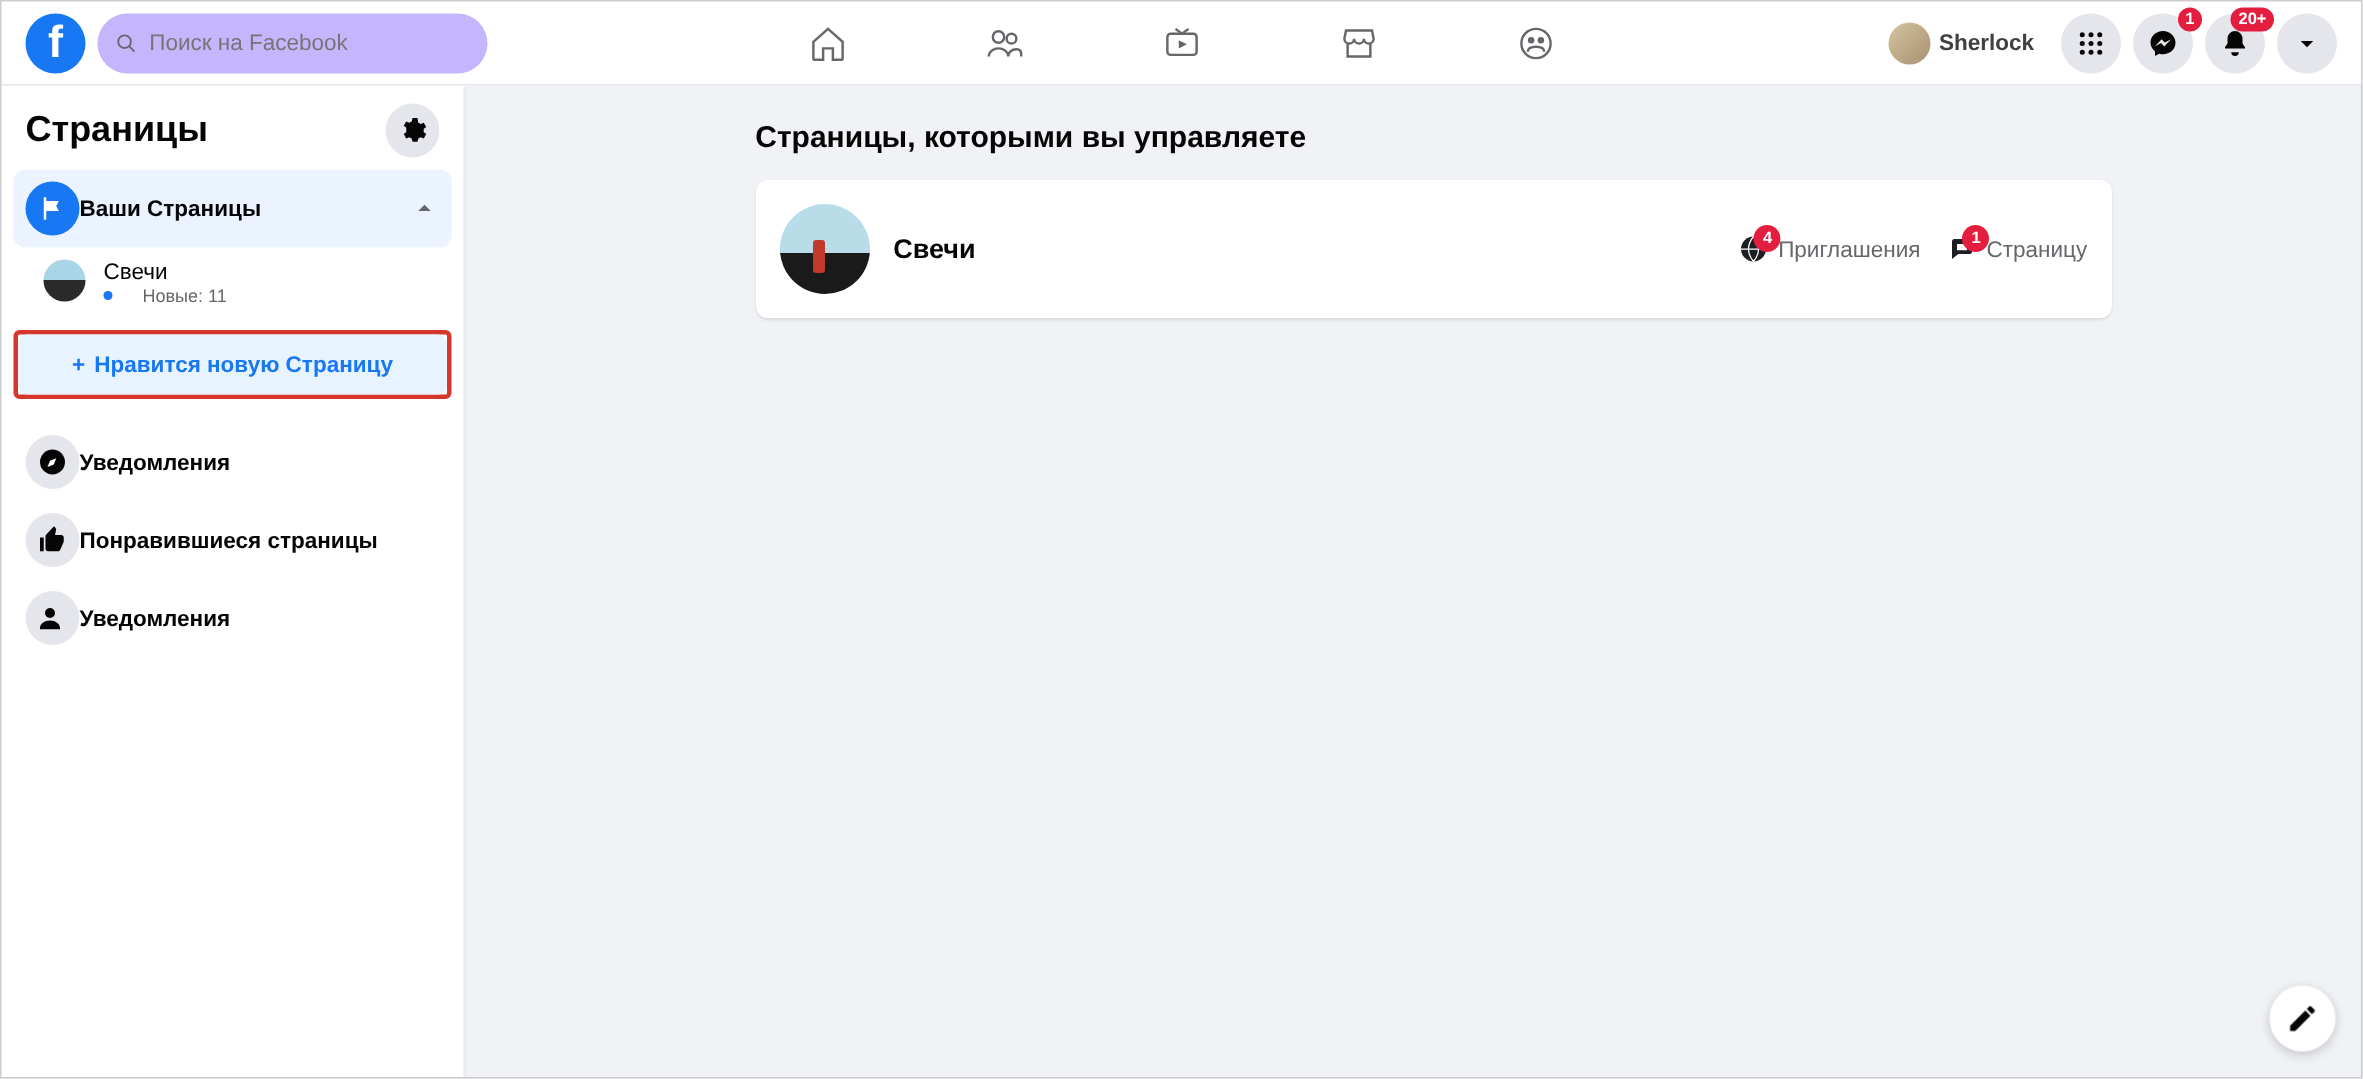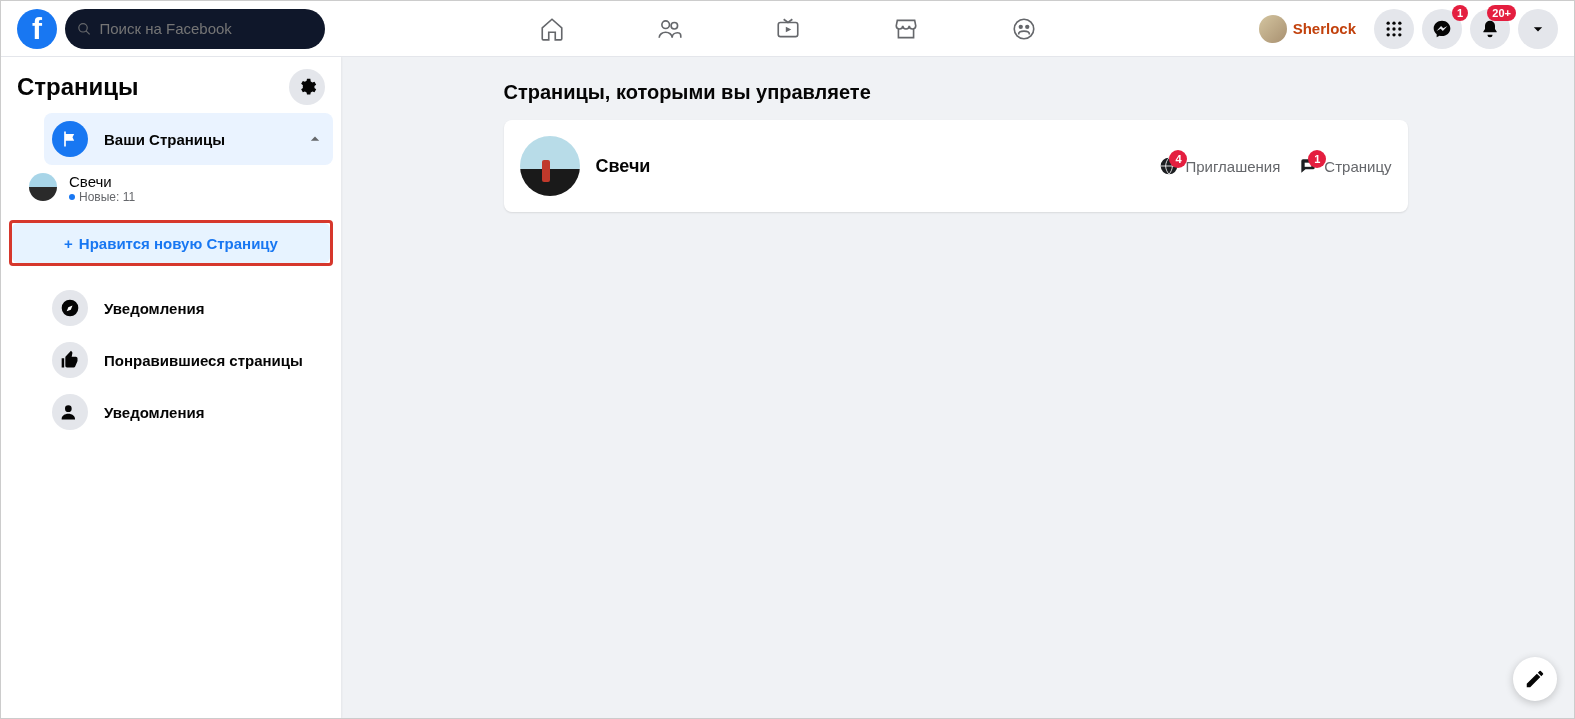--- a/index.html
+++ b/index.html
@@ -2,61 +2,61 @@
 <html><head>
 <meta charset="utf-8">
 <style>
 * { margin: 0; padding: 0; box-sizing: border-box; font-family: Helvetica, Arial, sans-serif; }
 body { background: #f0f2f5; height: 719px; width: 1575px; overflow: hidden; border: 1px solid #ccc; }
 
 
 .header { height: 56px; background: #fff; border-bottom: 1px solid #e4e6eb; display: flex; align-items: center; padding: 0 16px; position: relative; }
 .header-left { display: flex; align-items: center; gap: 8px; flex: 0 0 auto; }
 .fb-logo { width: 40px; height: 40px; background: #1877f2; border-radius: 50%; display: flex; align-items: center; justify-content: center; color: #fff; font-size: 30px; font-weight: 900; }
-.search { display: flex; align-items: center; background: #0f172a; border-radius: 50px; padding: 0 12px; height: 40px; width: 260px; gap: 8px; }
+.search { display: flex; align-items: center; background: #c4b5fd; border-radius: 50px; padding: 0 12px; height: 40px; width: 260px; gap: 8px; }
 .search input { border: none; background: transparent; outline: none; font-size: 15px; width: 100%; color: #65676b; }
 .search svg { width: 16px; height: 16px; fill: #65676b; }
 
 .header-center { position: absolute; left: 50%; transform: translateX(-50%); display: flex; gap: 8px; }
 .nav-icon { width: 110px; height: 48px; display: flex; align-items: center; justify-content: center; border-radius: 8px; cursor: pointer; }
 .nav-icon svg { width: 26px; height: 26px; fill: none; stroke: #65676b; stroke-width: 1.5; }
 
 .header-right { margin-left: auto; display: flex; align-items: center; gap: 8px; }
 .profile-chip { display: flex; align-items: center; gap: 6px; padding: 4px 10px 4px 4px; border-radius: 18px; cursor: pointer; }
 .avatar-sm { width: 28px; height: 28px; border-radius: 50%; background: linear-gradient(135deg,#d4c5a0,#a89070); }
-.profile-name { font-size: 15px; font-weight: 600; color: #c2410c; }
+.profile-name { font-size: 15px; font-weight: 600; color: #404040; }
 .hdr-btn { width: 40px; height: 40px; border-radius: 50%; background: #e4e6eb; display: flex; align-items: center; justify-content: center; cursor: pointer; position: relative; }
 .hdr-btn svg { width: 20px; height: 20px; fill: #050505; }
 .badge { position: absolute; top: -4px; right: -6px; background: #e41e3f; color: #fff; font-size: 11px; font-weight: 700; border-radius: 10px; padding: 1px 5px; line-height: 14px; min-width: 16px; text-align: center; }
 
 
-.sidebar { width: 340px; height: calc(100% - 56px); background: #fff; float: left; padding: 12px 8px 0 8px; box-shadow: 1px 0 2px rgba(0,0,0,0.05); }
+.sidebar { width: 308px; height: calc(100% - 56px); background: #fff; float: left; padding: 12px 8px 0 8px; box-shadow: 1px 0 2px rgba(0,0,0,0.05); }
 .sidebar-title-row { display: flex; align-items: center; justify-content: space-between; padding: 0 8px 8px 8px; }
 .sidebar-title { font-size: 24px; font-weight: 700; color: #050505; }
 .gear-btn { width: 36px; height: 36px; border-radius: 50%; background: #e4e6eb; display: flex; align-items: center; justify-content: center; cursor: pointer; }
 .gear-btn svg { width: 20px; height: 20px; fill: #050505; }
 
-.sb-item { display: flex; align-items: center; padding: 8px; border-radius: 8px; cursor: pointer; gap: 16px; margin-left: 35px; }
+.sb-item { display: flex; align-items: center; padding: 8px; border-radius: 8px; cursor: pointer; gap: 0; }
 .sb-item.active { background: #eaf3ff; }
 .sb-icon { width: 36px; height: 36px; border-radius: 50%; display: flex; align-items: center; justify-content: center; flex: 0 0 36px; }
 .sb-icon.blue { background: #1877f2; }
 .sb-icon.gray { background: #e4e6eb; }
 .sb-icon svg { width: 20px; height: 20px; }
 .sb-icon.blue svg { fill: #fff; }
 .sb-icon.gray svg { fill: #050505; }
 .sb-label { font-size: 15px; font-weight: 600; color: #050505; flex: 1; }
 .sb-item.active .sb-label { color: #050505; }
 .chevron { width: 20px; height: 20px; }
 .chevron svg { width: 20px; height: 20px; fill: #65676b; }
 
 .page-row { display: flex; align-items: flex-start; padding: 8px 8px 8px 20px; gap: 12px; cursor: pointer; border-radius: 8px; }
 .page-avatar { width: 28px; height: 28px; border-radius: 50%; background: linear-gradient(180deg,#a8d5e8 50%,#2a2a2a 50%); flex: 0 0 28px; }
 .page-info { display: flex; flex-direction: column; }
 .page-name { font-size: 15px; color: #050505; font-weight: 500; }
-.page-meta { font-size: 12px; color: #65676b; display: flex; align-items: center; gap: 4px; }
+.page-meta { font-size: 12px; color: #65676b; display: flex; align-items: center; gap: 20px; }
 .dot-blue { width: 6px; height: 6px; background: #1877f2; border-radius: 50%; }
 
 .create-btn-wrap { padding: 0; margin: 8px 0 16px 0; border: 3px solid #d6372c; border-radius: 4px; }
 .create-btn { height: 40px; background: #e7f3ff; color: #1877f2; font-size: 15px; font-weight: 600; border: none; border-radius: 6px; width: 100%; cursor: pointer; display: flex; align-items: center; justify-content: center; gap: 6px; }
 
 
 .main { margin-left: 336px; padding: 24px 0 0 0; }
 .main-inner { max-width: 936px; margin: 0 auto; padding: 0 16px; }
 .main-title { font-size: 20px; font-weight: 700; color: #050505; margin-bottom: 16px; }
 .card { background: #fff; border-radius: 8px; box-shadow: 0 1px 2px rgba(0,0,0,0.1); padding: 16px; display: flex; align-items: center; gap: 16px; position: relative; }

